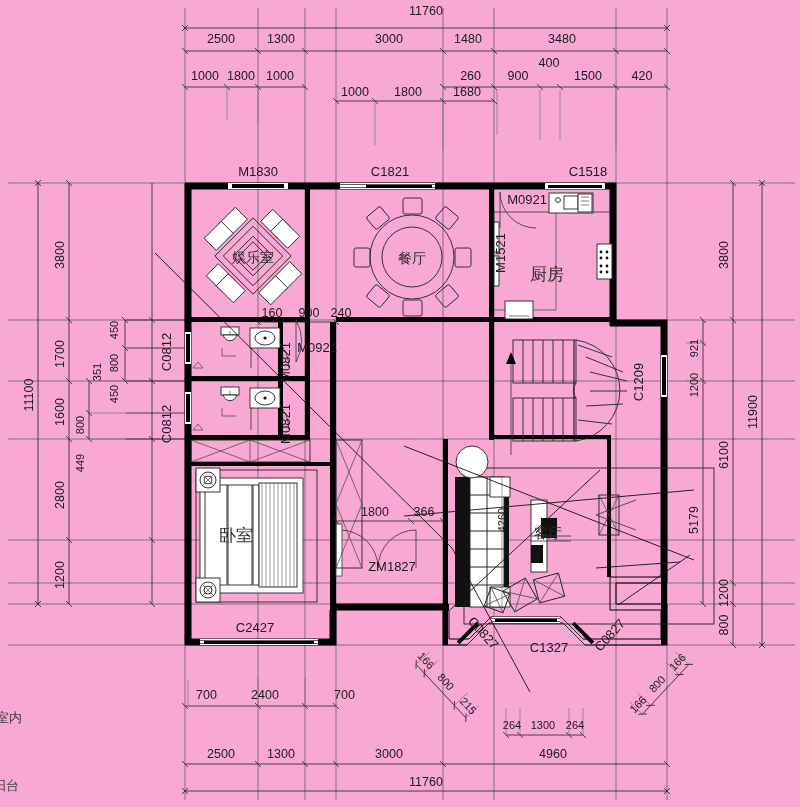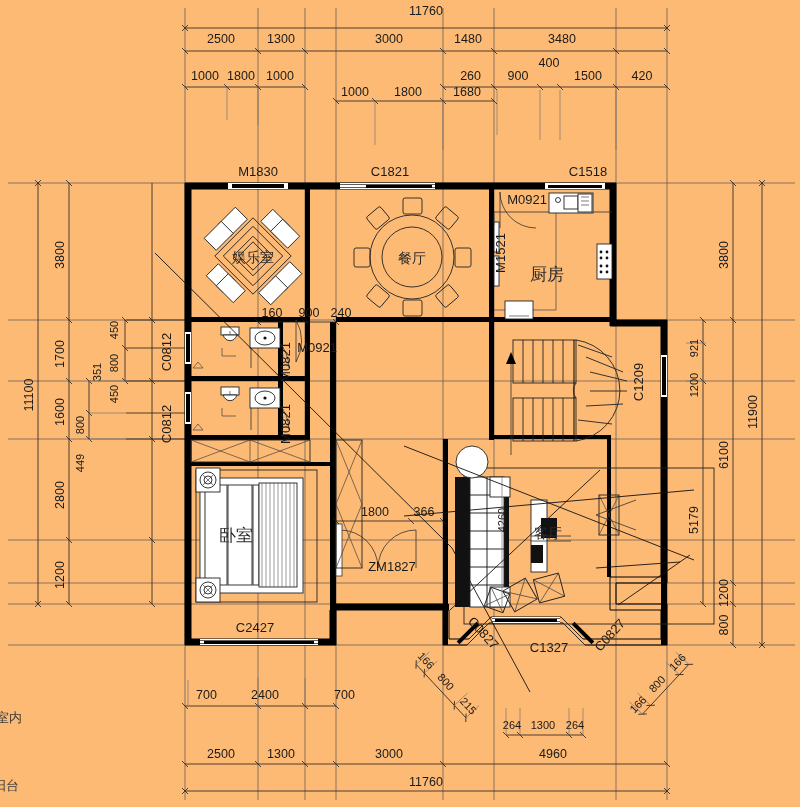--- a/index.html
+++ b/index.html
@@ -1,17 +1,17 @@
 <!DOCTYPE html>
 <html><head>
 <meta charset="utf-8">
 <style>
   html,body{margin:0;padding:0;background:#ffffff;}
   body{font-family:"Liberation Sans",sans-serif;}
-  #plan{position:relative;width:800px;height:807px;background:#fdba74;overflow:hidden;}
+  #plan{position:relative;width:800px;height:807px;background:#f9a8d4;overflow:hidden;}
   svg{position:absolute;left:0;top:0;}
   .dimtxt{font-family:"Liberation Sans",sans-serif;font-size:12.5px;fill:#1a1a1a;}
   .dimtxt-s{font-family:"Liberation Sans",sans-serif;font-size:11px;fill:#1a1a1a;}
   .code{font-family:"Liberation Sans",sans-serif;font-size:13px;fill:#1a1a1a;}
   .roomlbl{font-family:"DejaVu Sans",sans-serif;font-size:17px;fill:#2b2b2b;}
   .roomlbl-s{font-family:"DejaVu Sans",sans-serif;font-size:14px;fill:#2b2b2b;}
   .edge{font-family:"DejaVu Sans",sans-serif;font-size:13px;fill:#3a3a3a;}
   .dl{stroke:#222;stroke-width:.8;fill:none;}
   .dl-lt{stroke:#777;stroke-width:.7;fill:none;}
   .ext{stroke:#000;stroke-width:1;fill:none;}

